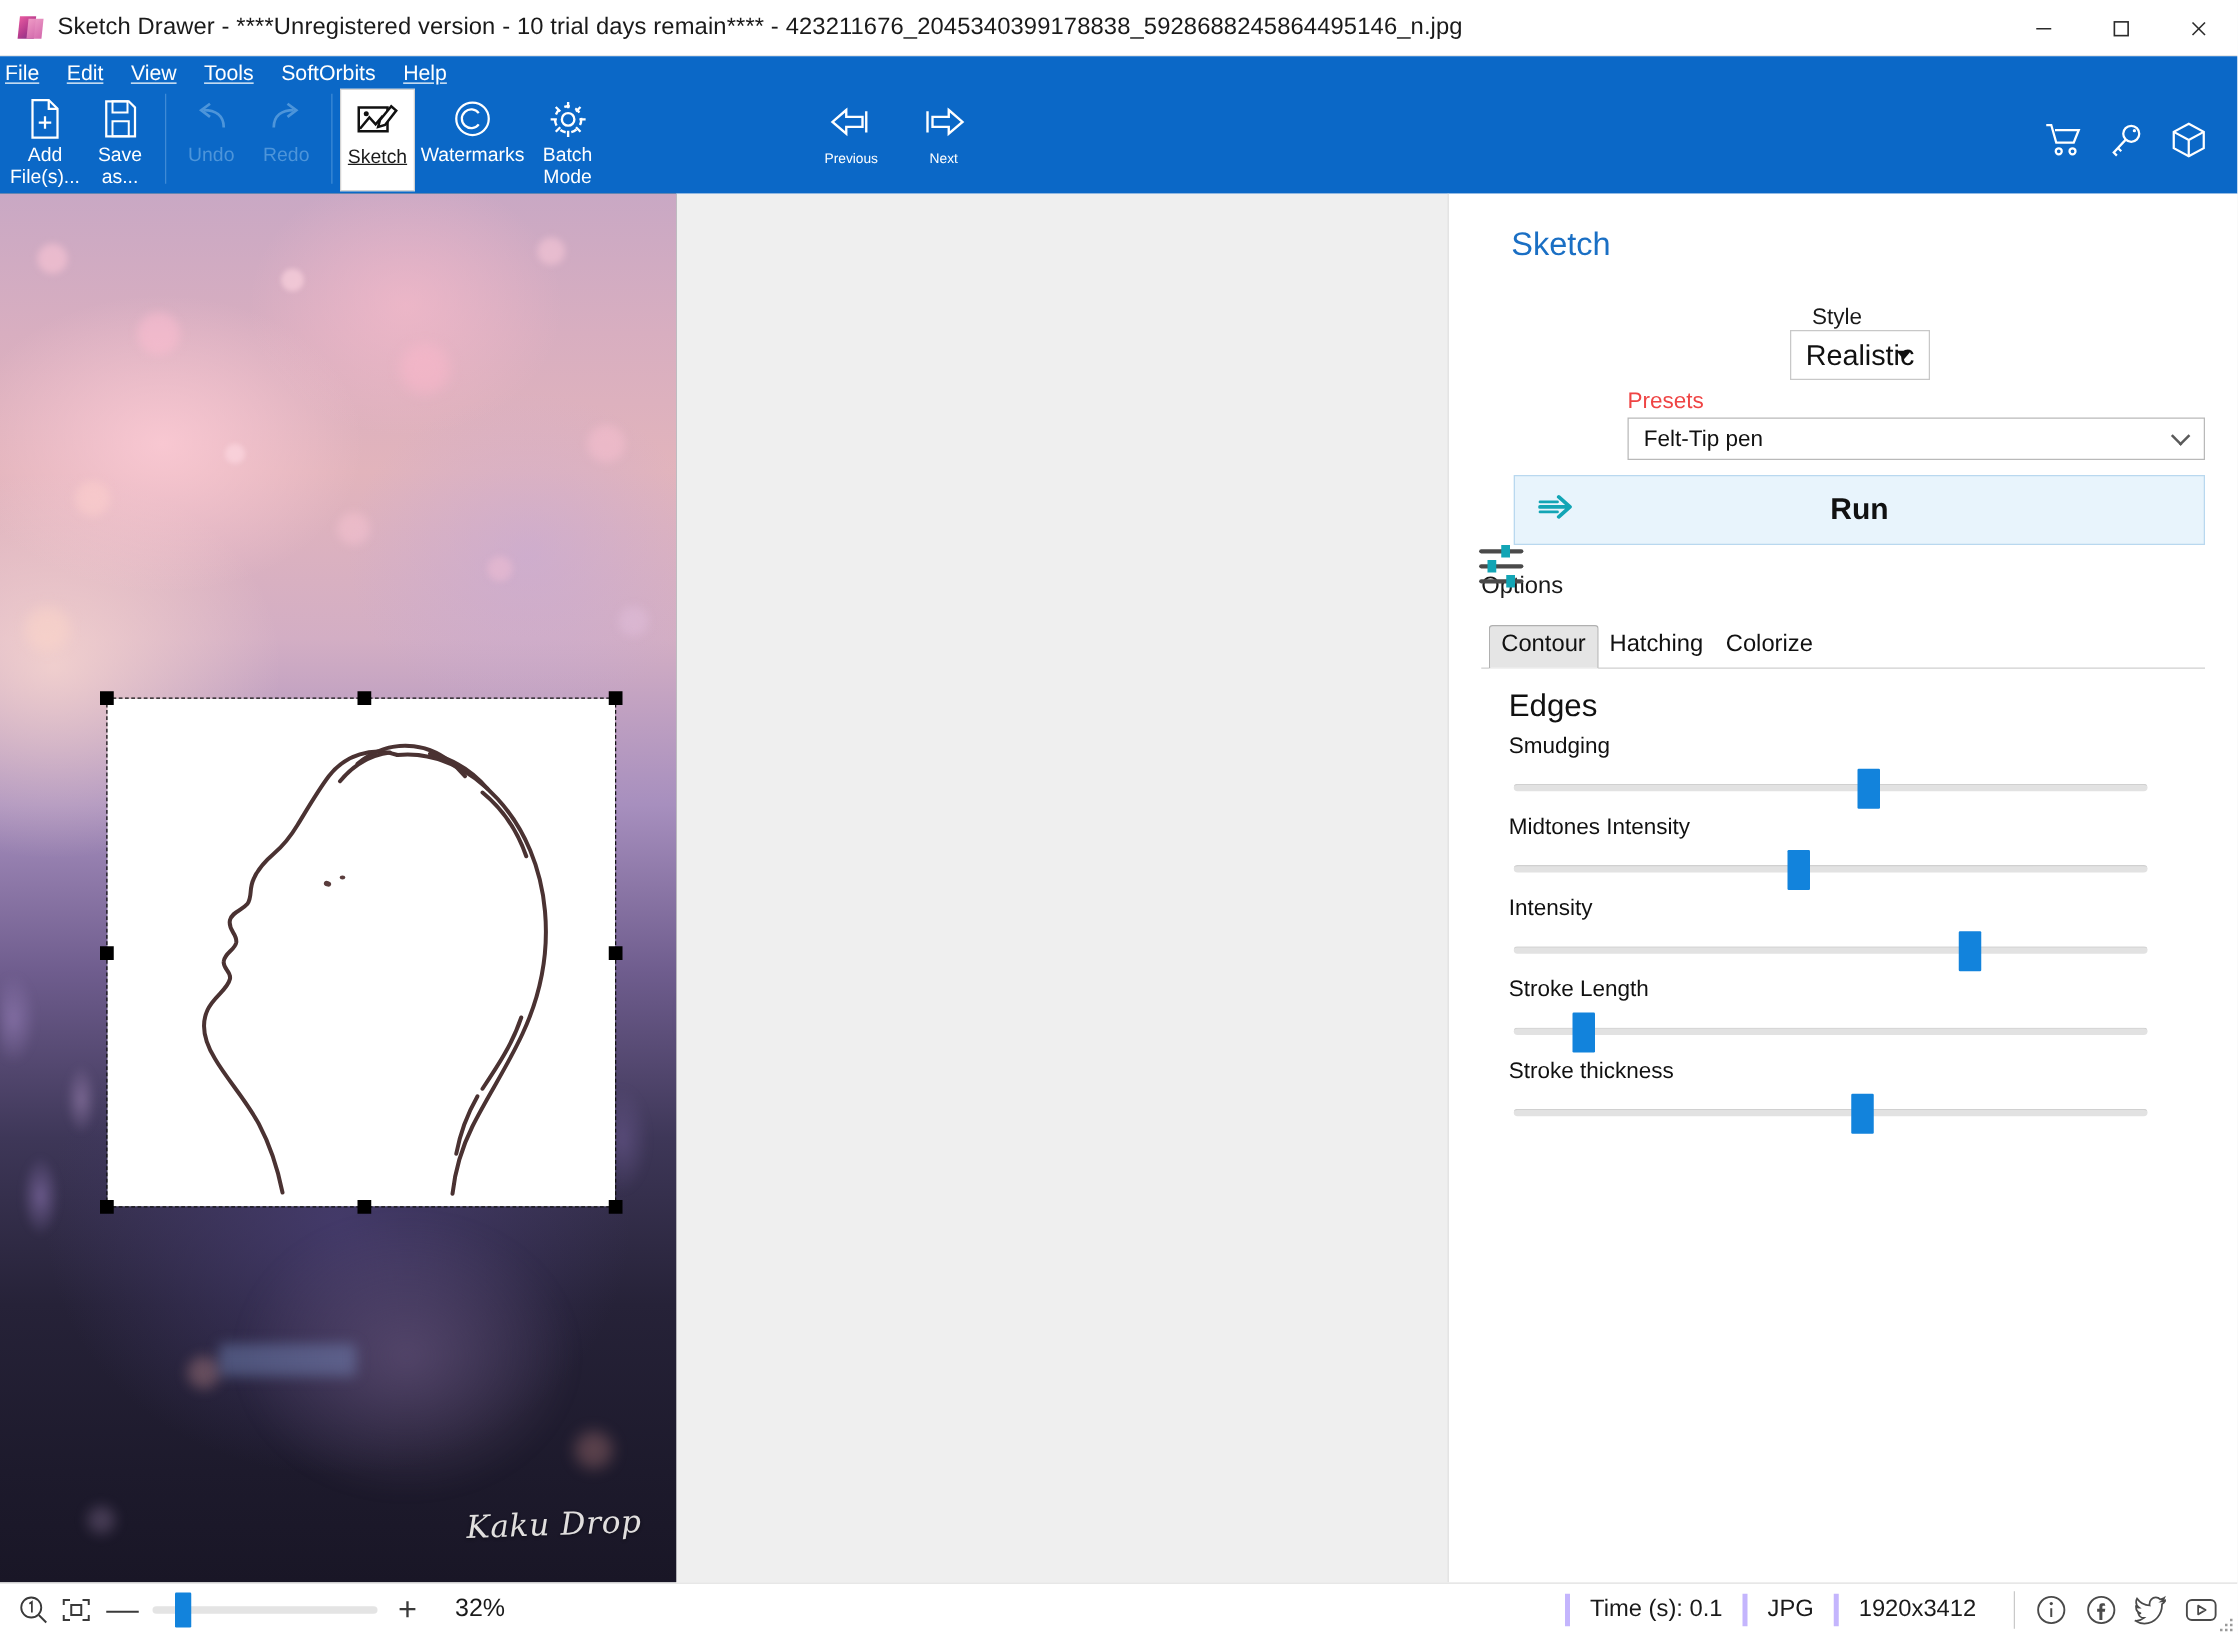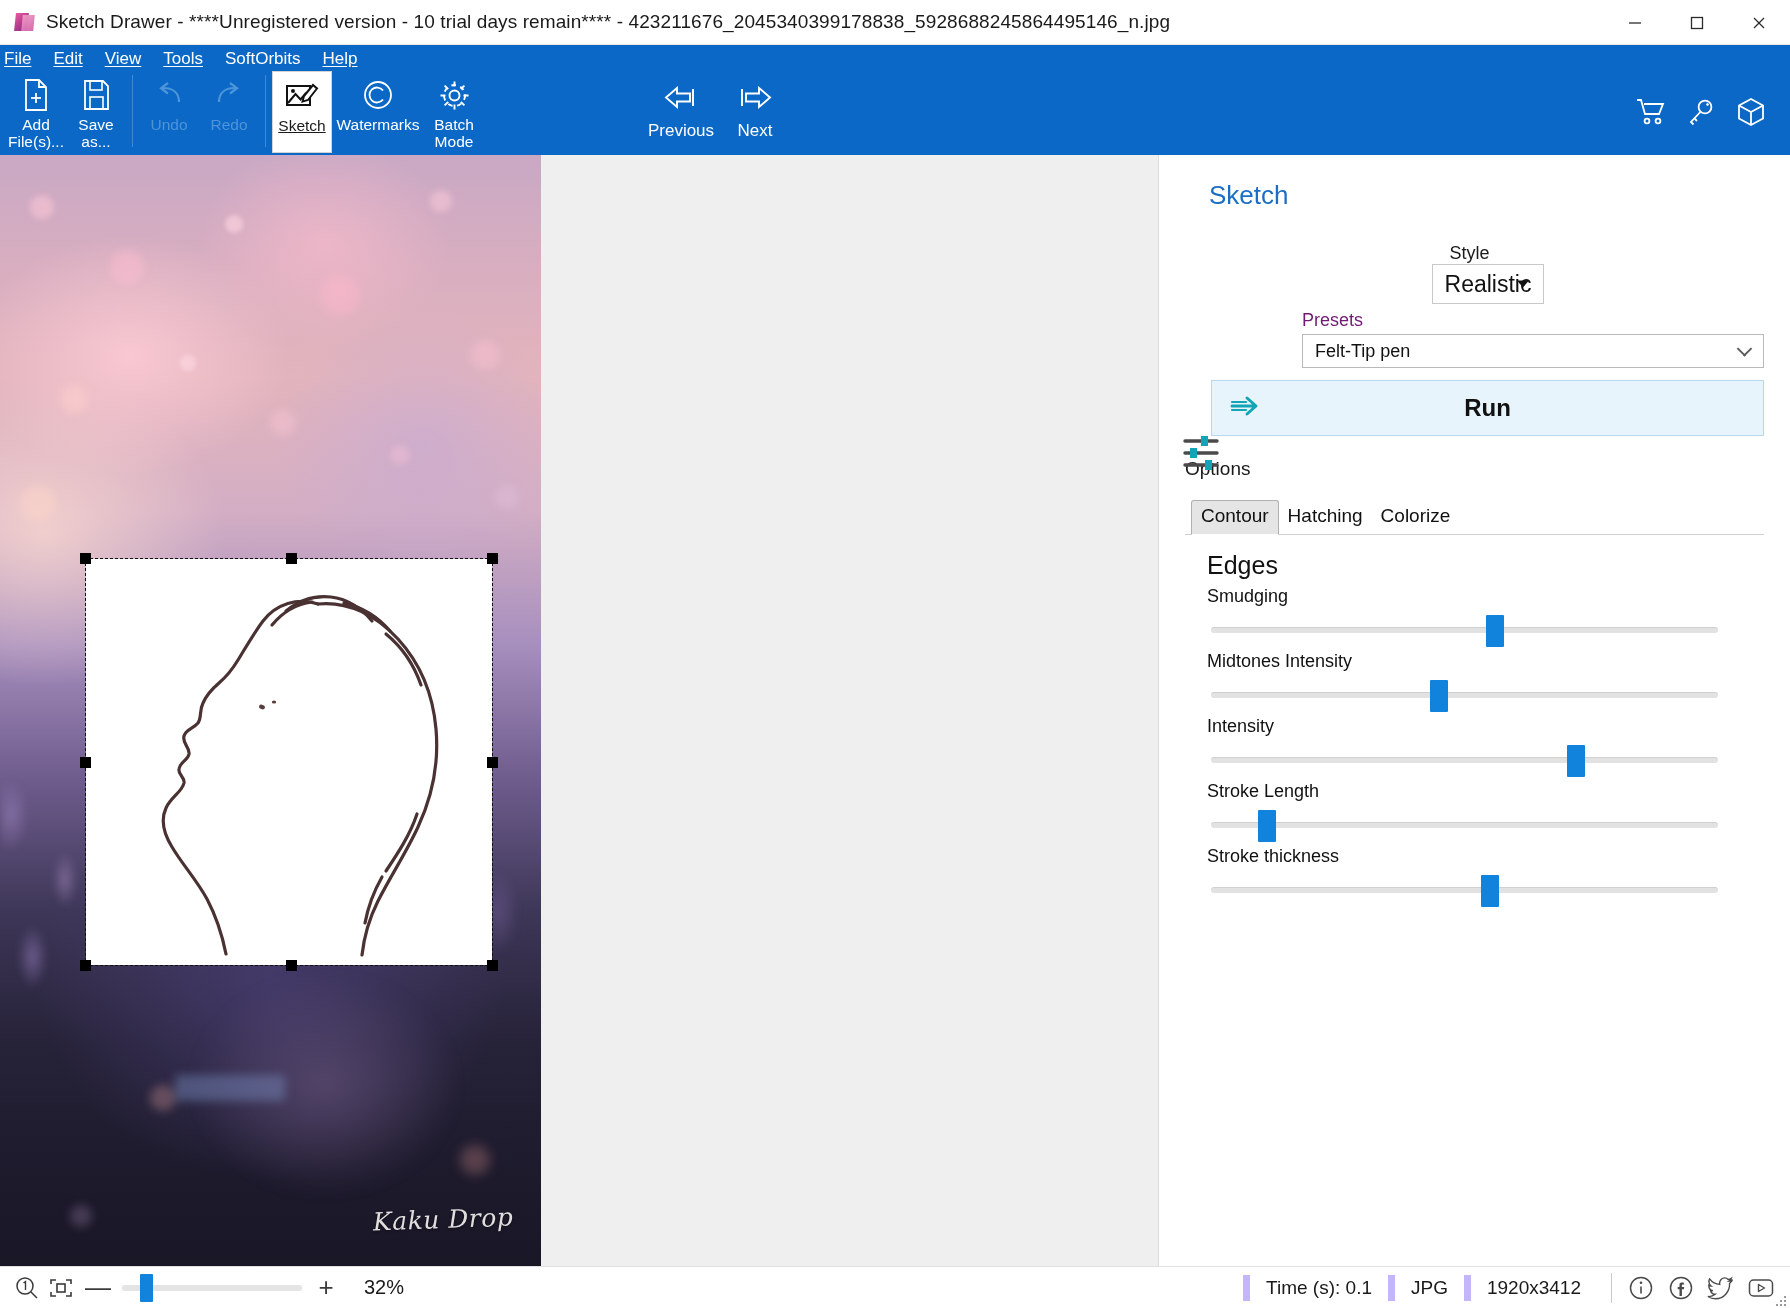--- a/index.html
+++ b/index.html
@@ -92,21 +92,21 @@
   .tb-item.wide { width: 92px; }
   .tb-sep {
     width: 1px; background: #3f8ad6; height: 72px; margin: 4px 6px 0 6px; flex: 0 0 1px;
   }
   .tb-gap { width: 160px; flex: 0 0 160px; }
   .tb-nav {
     width: 74px; min-height: 82px; display: flex; flex-direction: column;
     align-items: center; padding-top: 8px; color: #fff;
   }
   .tb-nav .glyph { height: 38px; display: flex; align-items: center; justify-content: center; }
-  .tb-nav .lbl { font-size: 17px; margin-top: 4px; }
+  .tb-nav .lbl { font-size: 11px; margin-top: 4px; }
   .tb-right {
     margin-left: auto; display: flex; align-items: center; gap: 16px;
     padding-right: 22px; height: 82px;
   }
   .tb-right .ic { width: 34px; height: 34px; display: flex; align-items: center; justify-content: center; }
 
   
   .body {
     flex: 1 1 auto; display: flex; min-height: 0; position: relative;
     background: #efefef;
@@ -176,21 +176,21 @@
     flex: 1 1 auto; height: 40px; border: 1px solid #c8c8c8; background: #fff;
     display: flex; align-items: center; padding: 0 12px;
     font-size: 23px; color: #111; position: relative; margin-left: 27px;
   }
   .combo .caret-solid {
     position: absolute; right: 14px; top: 50%; transform: translateY(-50%);
     width: 0; height: 0; border-left: 6px solid transparent;
     border-right: 6px solid transparent; border-top: 7px solid #111;
   }
   .presets-block { margin-left: 117px; margin-top: 6px; position: relative; }
-  .presets-label { font-size: 18px; color: #701a75; margin-bottom: 3px; }
+  .presets-label { font-size: 18px; color: #ef4444; margin-bottom: 3px; }
   .combo2 {
     height: 34px; border: 1px solid #b9b9b9; background: #fff;
     display: flex; align-items: center; padding: 0 12px;
     font-size: 18px; color: #111; position: relative;
   }
   .chev {
     position: absolute; right: 13px; top: 50%;
     width: 11px; height: 11px; border-right: 2px solid #5a5a5a;
     border-bottom: 2px solid #5a5a5a; transform: translateY(-70%) rotate(45deg);
   }
@@ -260,21 +260,21 @@
   }
   .zoom-slider .thumb {
     position: absolute; top: 3px; width: 13px; height: 28px;
     background: #1283dc; border-radius: 1px;
   }
   .zoom-pct { font-size: 20px; color: #1a1a1a; margin-left: 18px; }
   .sb-right {
     margin-left: auto; display: flex; align-items: center; padding-right: 14px;
     font-size: 19px; color: #1a1a1a;
   }
-  .sb-cell { padding: 0 16px; border-left: 7px solid #c4b5fd; line-height: 26px; }
+  .sb-cell { padding: 0 16px; border-left: 4px solid #c4b5fd; line-height: 26px; }
   .sb-social { display: flex; align-items: center; gap: 10px; padding-left: 14px; border-left: 1px solid #c9c9c9; margin-left: 14px;}
   .sb-social .ic { width: 30px; height: 30px; display: flex; align-items: center; justify-content: center; }
   .resize-grip { position: absolute; right: 3px; bottom: 3px; width: 12px; height: 12px; }
 </style>
 </head>
 <body>
 
 <div class="app">
 
   <div class="titlebar">

